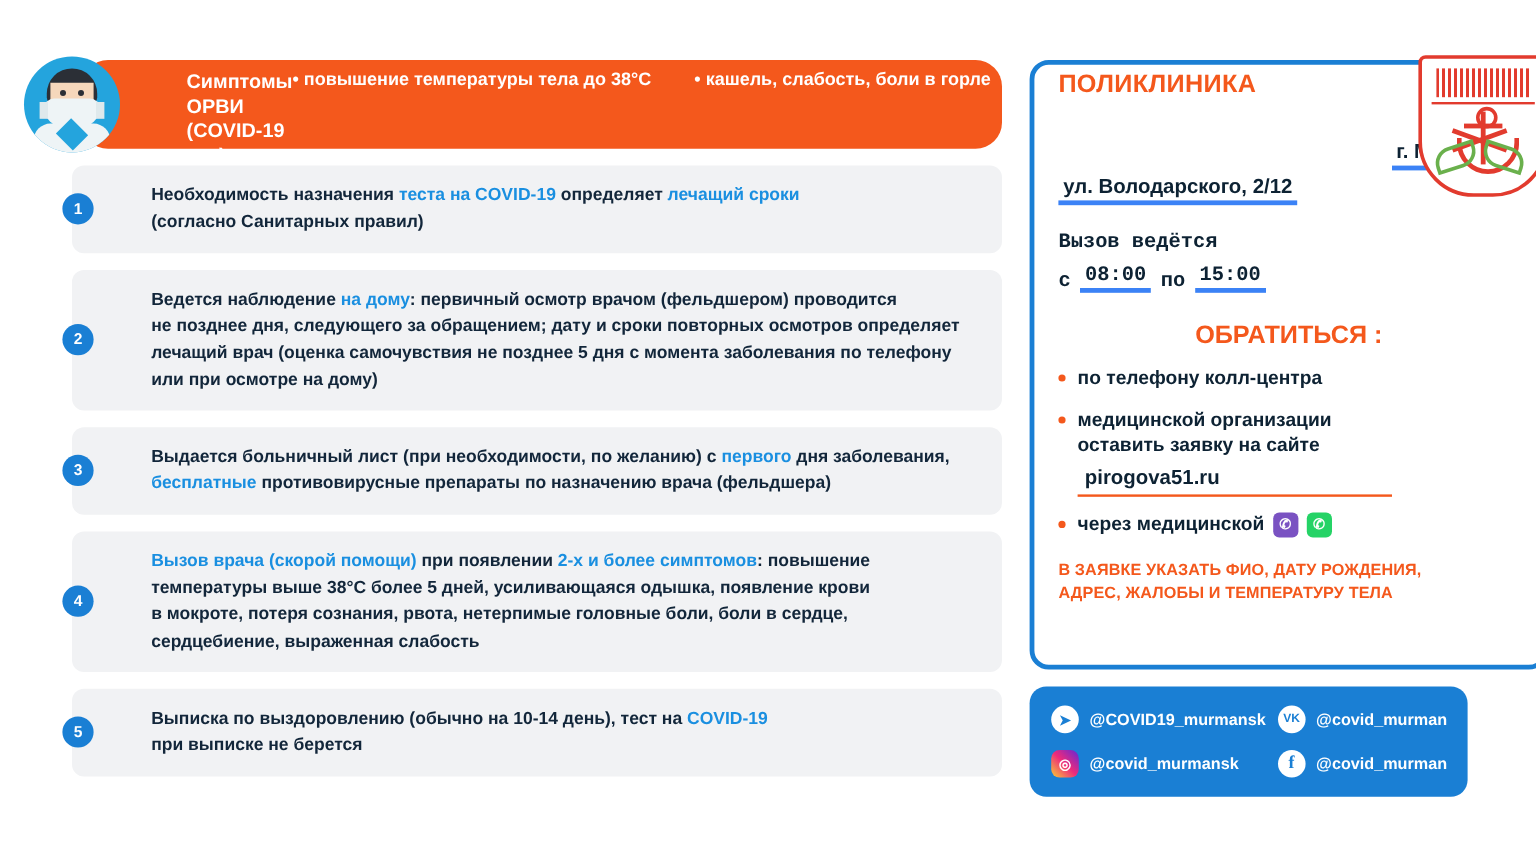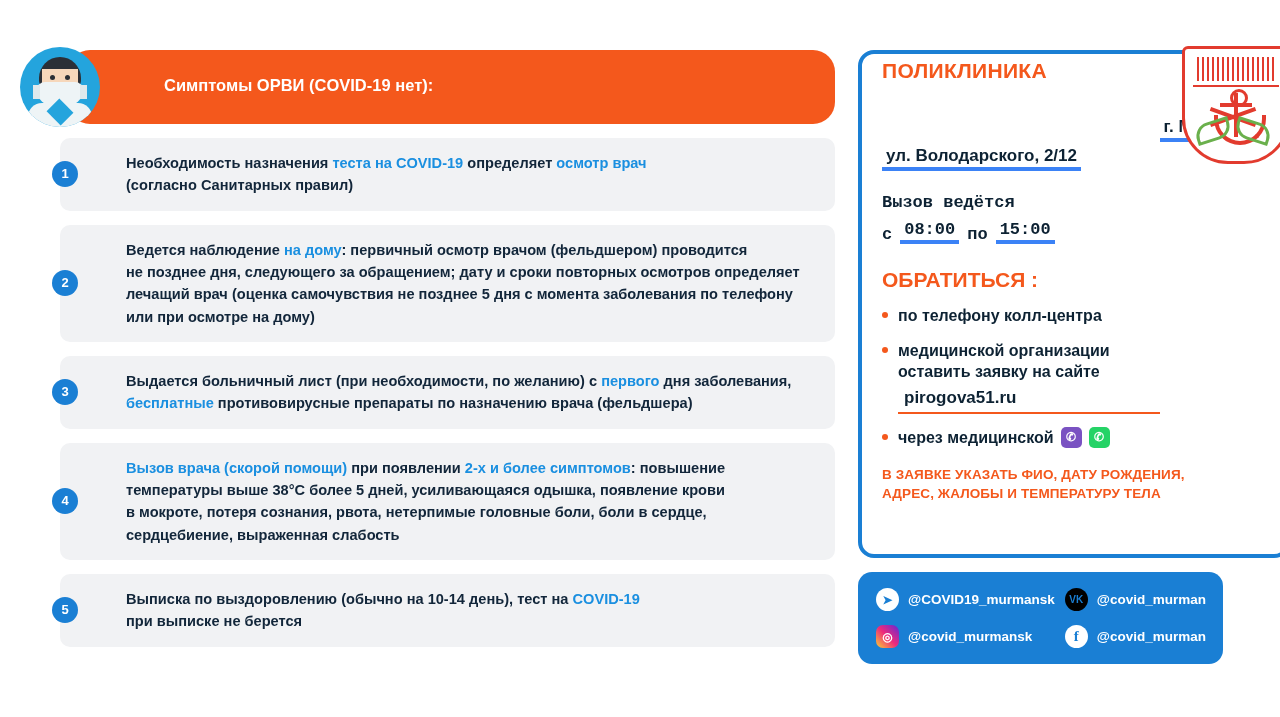--- a/index.html
+++ b/index.html
@@ -19,21 +19,21 @@
   }
   .banner{
     position:relative;
     background:#f4581c;
     border-radius:22px;
     height:74px;
     margin-left:8px;
     padding:8px 18px 8px 96px;
     box-sizing:border-box;
     color:#ffffff;
-    display:flex;flex-direction:column;justify-content:center;
+    display:flex;justify-content:center;
   }
   .banner-title{
     font-size:16.5px;font-weight:bold;line-height:1.25;margin-bottom:3px;
   }
   .banner-line{
     font-size:15px;font-weight:bold;line-height:1.25;
     display:flex;gap:36px;
   }
   .banner-line span{white-space:nowrap;}
   .doc-avatar{
@@ -110,21 +110,21 @@
   .clinic-title{
     color:#f4581c;font-size:21px;font-weight:bold;letter-spacing:.3px;
     margin-bottom:6px;
   }
   .addr-row{font-size:17px;font-weight:bold;display:flex;align-items:flex-end;gap:8px;flex-direction:column;}
   .u{border-bottom:4px solid #3b82f6;padding:0 4px 1px 4px;display:inline-block;}
   .addr-2{font-size:17px;font-weight:bold;margin-top:4px;}
   .call-block{margin-top:22px;font-size:17px;font-weight:bold;font-family:Liberation Mono, monospace;}
   .time-row{display:flex;align-items:flex-end;gap:8px;margin-top:8px;font-size:17px;font-weight:bold;}
   .contact-title{
-    color:#f4581c;font-size:21px;font-weight:bold;margin-top:24px;margin-bottom:6px;
+    color:#f4581c;font-size:21px;font-weight:bold;margin-top:24px;margin-bottom:6px;text-align:center;
   }
   .bullet{
     position:relative;padding-left:16px;margin-top:13px;
     font-size:16px;font-weight:bold;line-height:1.35;
   }
   .bullet:before{
     content:"";position:absolute;left:0;top:7px;width:6px;height:6px;border-radius:50%;
     background:#f4581c;
   }
   .site{
@@ -195,21 +195,21 @@
     padding:16px 18px;
     display:grid;grid-template-columns:1fr 1fr;row-gap:14px;column-gap:10px;
   }
   .soc{display:flex;align-items:center;gap:9px;color:#ffffff;font-size:13.5px;font-weight:bold;}
   .soc .ic{
     width:23px;height:23px;border-radius:50%;
     display:inline-flex;align-items:center;justify-content:center;
     font-size:12px;font-weight:bold;flex:none;
   }
   .ic.tg{background:#ffffff;color:#1a7fd4;}
-  .ic.vk{background:#000000;color:#1a7fd4;font-size:10px;}
+  .ic.vk{background:#ffffff;color:#1a7fd4;font-size:10px;}
   .ic.ig{background:linear-gradient(45deg,#f9ce34,#ee2a7b,#6228d7);color:#fff;border-radius:7px;}
   .ic.fb{background:#ffffff;color:#1a7fd4;font-family:"Liberation Serif",serif;font-size:15px;}
 </style>
 </head>
 <body>
 
 <div class="page">
 
   <div class="left">
 
@@ -217,26 +217,30 @@
       <div class="doc-avatar">
         <div class="head"></div>
         <div class="face"></div>
         <div class="eye l"></div>
         <div class="eye r"></div>
         <div class="mask"></div>
         <div class="body"></div>
         <div class="collar"></div>
       </div>
       <div class="banner-title">Симптомы ОРВИ (COVID-19 нет):</div>
+      <div class="banner-line">
+        <span>• повышение температуры тела до 38°C</span>
+        <span>• кашель, слабость, боли в горле</span>
+      </div>
     </div>
 
     <div id="items-host">
         <div class="item">
           <div class="num">1</div>
-          <div><span class="">Необходимость назначения </span><span class="b">теста на COVID-19</span><span class=""> определяет </span><span class="b">осмотр врач</span><span class=""></span><br><span class="">(согласно Санитарных правил)</span></div>
+          <div><span class="">Необходимость назначения </span><span class="b">теста на COVID-19</span><span class=""> определяет </span><span class="b">лечащий сроки</span><span class=""></span><br><span class="">(согласно Санитарных правил)</span></div>
         </div>
         <div class="item">
           <div class="num">2</div>
           <div><span class="">Ведется наблюдение </span><span class="b">на дому</span><span class="">: первичный осмотр врачом (фельдшером) проводится</span><br><span class="">не позднее дня, следующего за обращением;  дату  и сроки повторных осмотров определяет</span><br><span class="">лечащий врач (оценка самочувствия не позднее 5 дня с момента заболевания по телефону</span><br><span class=""> или при осмотре на дому)</span></div>
         </div>
         <div class="item">
           <div class="num">3</div>
           <div><span class="">Выдается больничный лист (при необходимости, по желанию) с </span><span class="b">первого</span><span class=""> дня заболевания,</span><br><span class=""></span><span class="b">бесплатные</span><span class=""> противовирусные препараты  по назначению врача (фельдшера)</span></div>
         </div>
         <div class="item">

